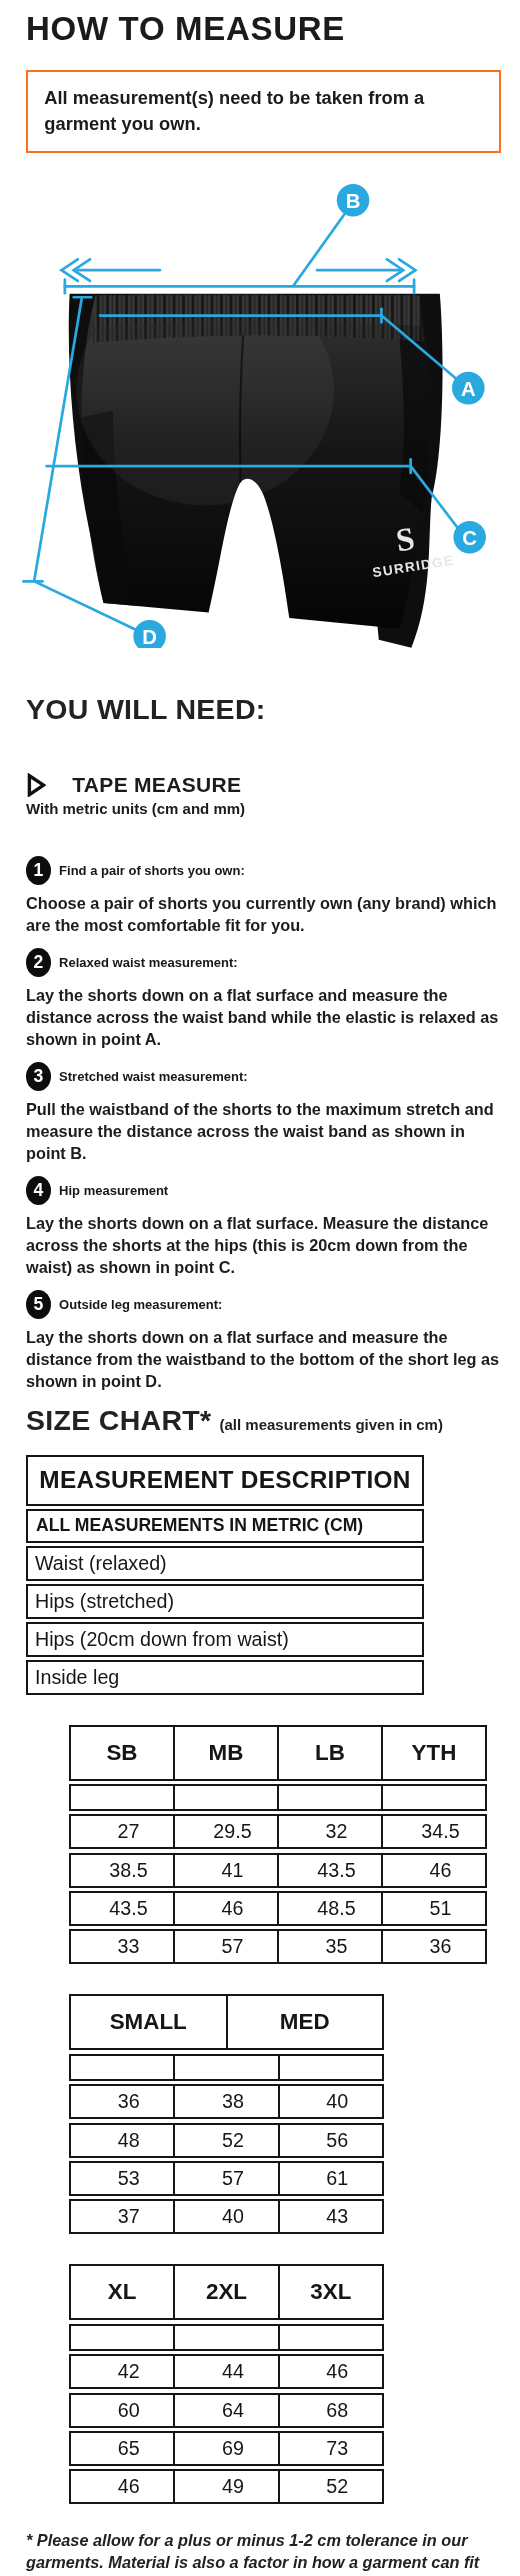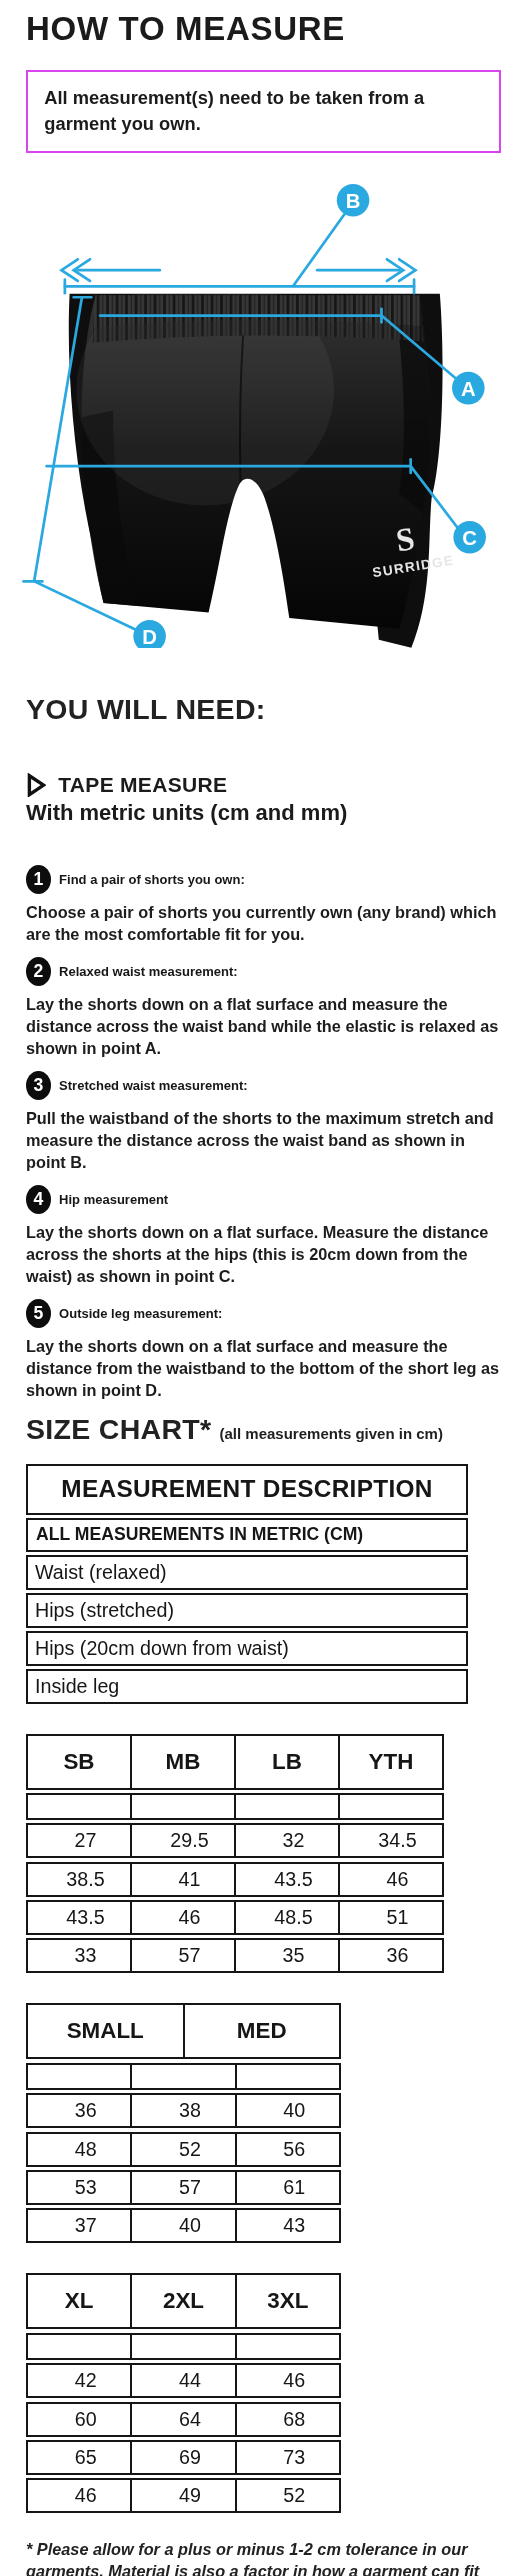--- a/index.html
+++ b/index.html
@@ -6,31 +6,31 @@
   html, body { width: 520px; height: 2576px; overflow: hidden; background: #ffffff; }
   body {
     font-family: "Liberation Sans", sans-serif;
     color: #161616;
     padding: 9.5px 19.7px 0 26px;
   }
   .page-title {
     font-size: 33px; font-weight: 700; letter-spacing: 0.7px; color: #1b1b1b;
   }
   .notice-box {
-    margin-top: 22px; border: 2px solid #d946ef; padding: 13.6px 16.3px;
+    margin-top: 22px; border: 2px solid #f97316; padding: 13.6px 16.3px;
     width: 475px;
   }
   .notice-box p { font-size: 18.3px; font-weight: 700; line-height: 26px; color: #1b1b1b; }
   .diagram-wrap { margin-top: 20.3px; margin-left: -12.2px; }
   .section-title { font-size: 28.5px; font-weight: 700; letter-spacing: 0.3px; color: #222; }
   .you-will-need { margin-top: 43px; }
   .tape-block { margin-top: 47px; }
-  .tape-row { display: flex; align-items: center; gap: 12px; }
+  .tape-row { display: flex; align-items: center; gap: 26px; }
   .tape-title { font-size: 21px; font-weight: 700; color: #1b1b1b; letter-spacing: 0.3px; }
-  .tape-note { font-size: 22px; font-weight: 700; color: #1b1b1b; margin-top: 2.7px; }
+  .tape-note { font-size: 15px; font-weight: 700; color: #1b1b1b; margin-top: 2.7px; }
   .steps { margin-top: 39px; }
   .step { margin-bottom: 11px; }
   .step-head { display: flex; align-items: center; gap: 8.1px; margin-bottom: 6.8px; }
   .step-badge {
     width: 25px; height: 29px; background: #0d0d0d; border-radius: 50%;
     color: #fff; font-size: 17.6px; font-weight: 700;
     display: flex; align-items: center; justify-content: center; flex: 0 0 auto;
   }
   .step-title { font-size: 13px; font-weight: 700; color: #171717; }
   .step-body { font-size: 16.3px; font-weight: 700; line-height: 22px; color: #1d1d1d; width: 475px; margin-bottom: 12.2px; }
@@ -38,25 +38,25 @@
   .size-chart-note { font-size: 15px; font-weight: 700; color: #1f1f1f; }
   .stable { margin-top: 17.6px; }
   .trow {
     display: flex; border: 2px solid #151515; margin-bottom: 3.4px; background: #fff;
   }
   .tcell {
     flex: 1; border-left: 2px solid #151515; text-align: center;
     display: flex; align-items: center; justify-content: center;
   }
   .tcell:first-child { border-left: none; }
-  .desc-table { width: 442px; margin-top: 17.6px; }
+  .desc-table { width: 398px; margin-top: 17.6px; }
   .desc-header { min-height: 47px; justify-content: center; font-size: 24.4px; font-weight: 700; letter-spacing: 0.3px; }
   .desc-sub { min-height: 30px; font-size: 17.6px; font-weight: 700; justify-content: flex-start; padding-left: 8.1px; }
   .desc-row { min-height: 30.5px; font-size: 19.7px; justify-content: flex-start; padding-left: 7px; }
-  .num-table { margin-top: 30px; }
+  .num-table { margin-top: 30px; margin-left: 43px; }
   .w4 { width: 418px; } .w3 { width: 315px; }
   .th-cell { min-height: 52px; font-size: 22.4px; font-weight: 700; }
   .empty-cell { min-height: 23px; }
   .num-cell { min-height: 31px; font-size: 19.7px; padding-left: 13px; }
   .footnote {
     margin-top: 24.4px; width: 478px;
     font-size: 16.3px; font-weight: 700; font-style: italic; line-height: 22px; color: #222;
   }
 </style>
 </head>

